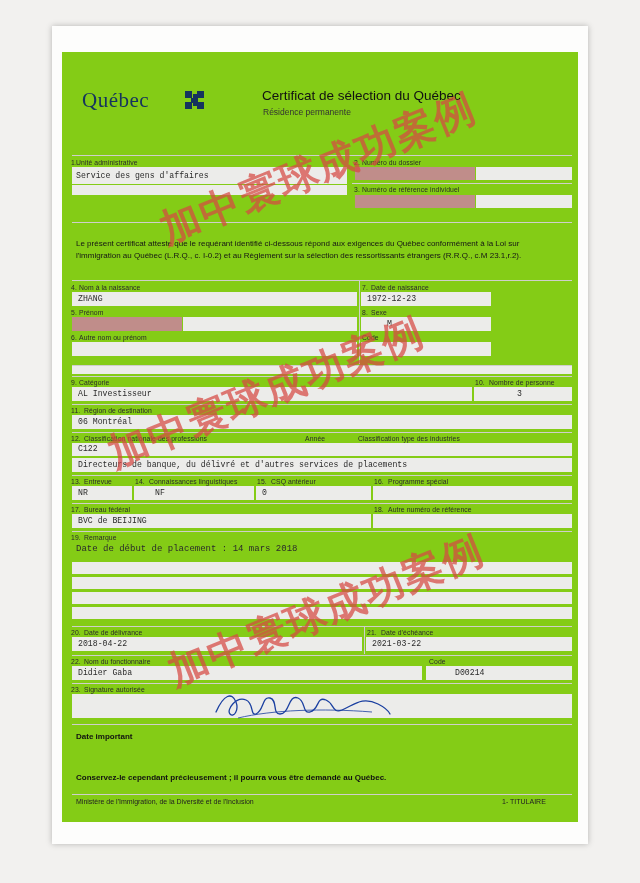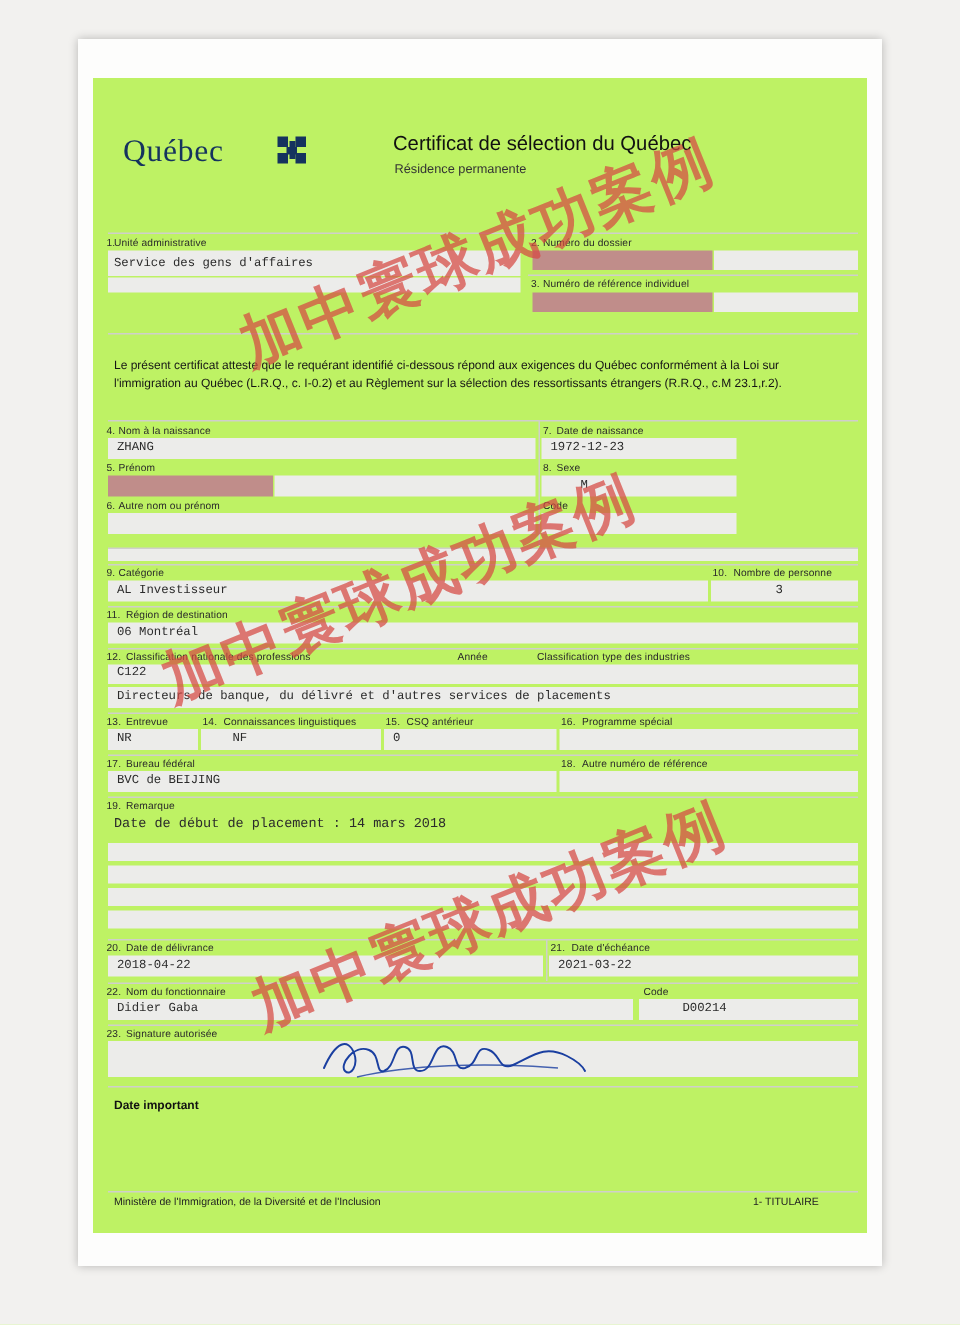--- a/index.html
+++ b/index.html
@@ -12,21 +12,21 @@
     position:absolute;left:0;top:0;width:640px;height:883px;
     background:#f2f1ef;
   }
   .sheet{
     position:absolute;left:52px;top:26px;width:536px;height:818px;
     background:#fdfdfc;
     box-shadow:0 0 6px rgba(0,0,0,0.25);
   }
   .inner{
     position:absolute;left:10px;top:26px;width:516px;height:770px;
-    background:#bef264;
+    background:#84cc16;
   }
   
   .header{
     position:absolute;left:10px;top:28px;width:500px;height:58px;
   }
   .qc-logo{
     position:absolute;left:10px;top:8px;
     font-family:"Liberation Serif", serif;
     font-size:21px;letter-spacing:0.5px;color:#15335e;
   }
@@ -266,20 +266,21 @@
       <div class="band" style="left:10px;top:642px;width:500px;height:24px;"></div>
 
       <svg class="sig" style="left:150px;top:636px;width:180px;height:34px;" viewBox="0 0 180 34">
         <path d="M4,24 C12,6 20,4 24,14 C27,22 22,30 18,26 C14,22 24,8 34,12 C42,15 38,28 44,26 C52,23 50,8 58,10 C66,12 60,26 68,26 C78,26 76,6 86,10 C94,13 90,26 98,24 C108,21 104,8 114,12 C122,15 120,26 130,22 C142,17 150,8 166,16 C172,19 176,22 178,26" fill="none" stroke="#1a3fa0" stroke-width="1.3" stroke-linecap="round"></path>
         <path d="M26,30 C60,22 110,20 160,24" fill="none" stroke="#1a3fa0" stroke-width="1" opacity="0.8"></path>
       </svg>
 
       <div class="rule" style="left:10px;top:672px;width:500px;"></div>
 
       <div class="note-title" style="left:14px;top:680px;">Date important</div>
+      <div class="note-title" style="left:14px;top:721px;">Conservez-le cependant précieusement ; il pourra vous être demandé au Québec.</div>
 
       <div class="rule" style="left:10px;top:742px;width:500px;"></div>
       <div class="footer" style="left:14px;top:746px;">Ministère de l'Immigration, de la Diversité et de l'Inclusion</div>
       <div class="footer" style="left:440px;top:746px;">1- TITULAIRE</div>
 
     </div>
   </div>
 
   <div class="wm wm1">加中寰球成功案例</div>
   <div class="wm wm2">加中寰球成功案例</div>

